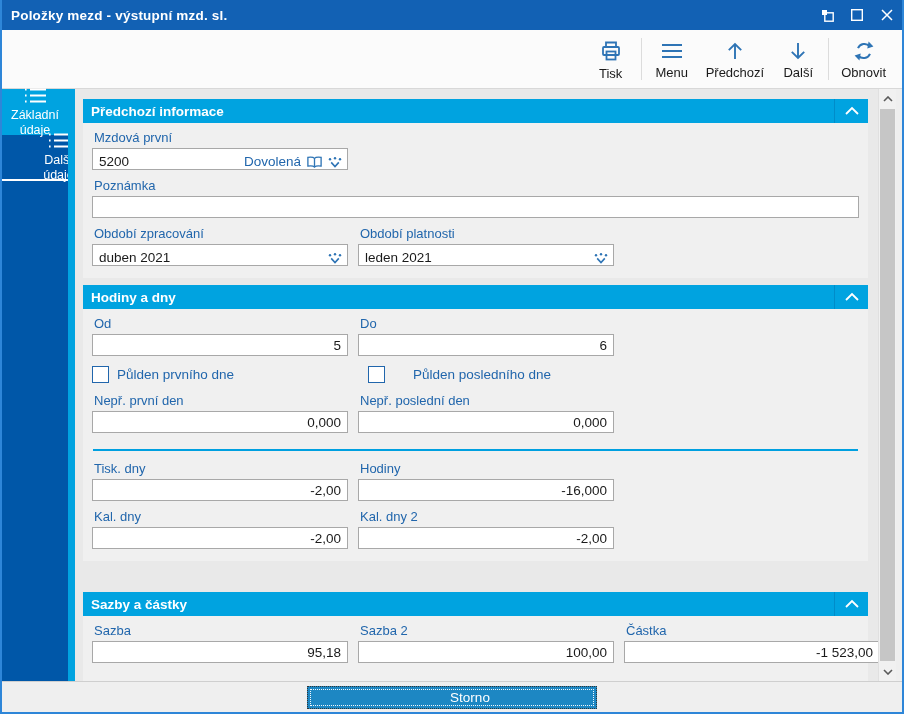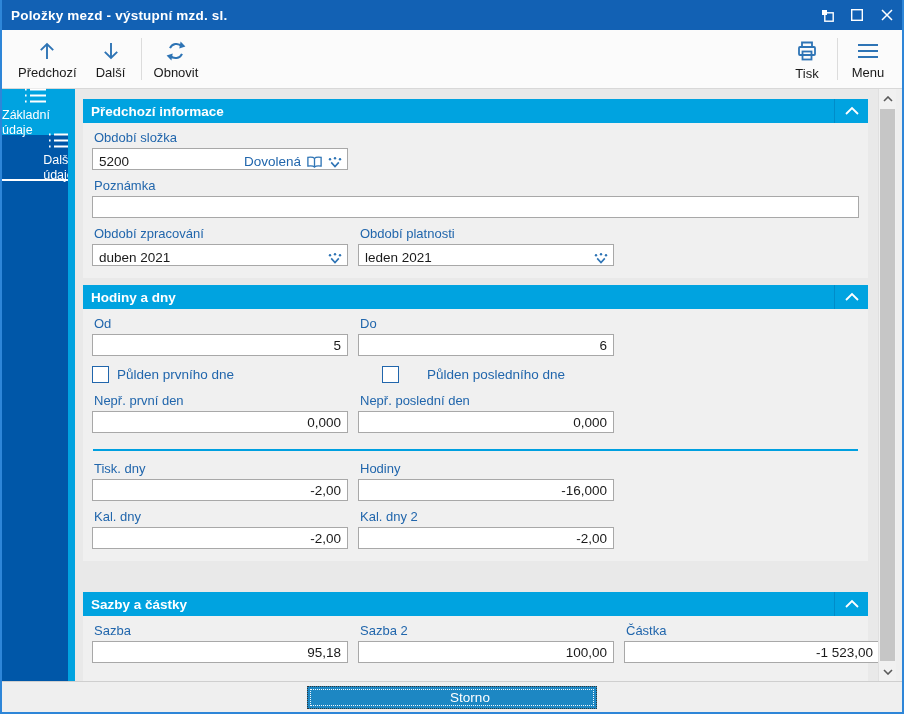--- a/index.html
+++ b/index.html
@@ -37,21 +37,21 @@
   .tb-btn{min-width:52px;padding:4px 8px 3px;display:flex;flex-direction:column;align-items:center;justify-content:center;gap:3px;}
   .tb-btn .tb-label{font-size:13px;color:#1a1a1a;white-space:nowrap;}
   .tb-sep{width:1px;height:42px;background:#dcdcdc;margin:0 4px;}
 
   
   .body{flex:1 1 auto;display:flex;min-height:0;background:#ebebeb;}
 
   
   .sidebar{width:66px;background:var(--sidebar);display:flex;flex-direction:column;flex:0 0 auto;}
   .side-tab{height:46px;display:flex;flex-direction:column;align-items:center;justify-content:center;gap:4px;color:#fff;
-    font-size:12.5px;text-align:left;line-height:1.15;cursor:default;}
+    font-size:12.5px;text-align:center;line-height:1.15;cursor:default;}
   .side-tab.active{background:var(--accent);}
   .side-tab.inactive{border-bottom:2px solid #ffffff;padding-left:47px;}
   .accent-strip{width:7px;background:var(--accent);flex:0 0 auto;}
 
   
   .main{flex:1 1 auto;min-width:0;background:#e9e9e9;padding:10px 10px 0 8px;overflow:hidden;display:flex;flex-direction:column;}
   .panel{background:#f0f0f0;}
   .panel-header{height:24px;background:var(--accent);display:flex;align-items:center;}
   .panel-title{color:#fff;font-weight:bold;font-size:13.5px;padding-left:8px;}
   .panel-collapse{margin-left:auto;width:34px;height:100%;display:flex;align-items:center;justify-content:center;border-left:1px solid rgba(0,70,130,.25);}
@@ -119,20 +119,42 @@
         <span>
           <svg width="14" height="14" viewBox="0 0 14 14">
             <path d="M2 2 L12 12 M12 2 L2 12" stroke="#fff" stroke-width="1.5" fill="none"></path>
           </svg>
         </span>
       </div>
     </div>
   </div>
 
   <div class="toolbar">
+    <div class="tb-group tb-right">
+      <div class="tb-btn">
+        <span>
+          <svg width="24" height="24" viewBox="0 0 24 24" fill="none" stroke="var(--icon)" stroke-width="1.8">
+            <path d="M7 8 V3.5 H17 V8"></path>
+            <rect x="4" y="8" width="16" height="8" rx="1"></rect>
+            <rect x="7.5" y="12.5" width="9" height="8"></rect>
+          </svg>
+        </span>
+        <span class="tb-label">Tisk</span>
+      </div>
+      <div class="tb-sep"></div>
+      <div class="tb-btn">
+        <span>
+          <svg width="26" height="22" viewBox="0 0 26 22" fill="none" stroke="var(--icon)" stroke-width="2">
+            <path d="M3 5 H23 M3 11 H23 M3 17 H23"></path>
+          </svg>
+        </span>
+        <span class="tb-label">Menu</span>
+      </div>
+    </div>
+
     <div class="tb-group">
       <div class="tb-btn">
         <span>
           <svg width="22" height="22" viewBox="0 0 22 22" fill="none" stroke="var(--icon)" stroke-width="1.9">
             <path d="M11 19 V4.5"></path>
               <path d="M4.8 10.2 L11 4 L17.2 10.2"></path>
           </svg>
         </span>
         <span class="tb-label">Předchozí</span>
       </div>
@@ -149,42 +171,20 @@
       <div class="tb-btn">
         <span>
           <svg width="22" height="22" viewBox="0 0 22 22">
             <path d="M5 8.2 A 7 7 0 0 1 16.6 6.2" fill="none" stroke="var(--icon)" stroke-width="2"></path>
             <polygon points="15.6,1.6 20.4,6.4 14.3,8.4" fill="var(--icon)"></polygon>
             <path d="M17 13.8 A 7 7 0 0 1 5.4 15.8" fill="none" stroke="var(--icon)" stroke-width="2"></path>
             <polygon points="6.4,20.4 1.6,15.6 7.7,13.6" fill="var(--icon)"></polygon>
           </svg>
         </span>
         <span class="tb-label">Obnovit</span>
-      </div>
-    </div>
-
-    <div class="tb-group tb-right">
-      <div class="tb-btn">
-        <span>
-          <svg width="24" height="24" viewBox="0 0 24 24" fill="none" stroke="var(--icon)" stroke-width="1.8">
-            <path d="M7 8 V3.5 H17 V8"></path>
-            <rect x="4" y="8" width="16" height="8" rx="1"></rect>
-            <rect x="7.5" y="12.5" width="9" height="8"></rect>
-          </svg>
-        </span>
-        <span class="tb-label">Tisk</span>
-      </div>
-      <div class="tb-sep"></div>
-      <div class="tb-btn">
-        <span>
-          <svg width="26" height="22" viewBox="0 0 26 22" fill="none" stroke="var(--icon)" stroke-width="2">
-            <path d="M3 5 H23 M3 11 H23 M3 17 H23"></path>
-          </svg>
-        </span>
-        <span class="tb-label">Menu</span>
       </div>
     </div>
   </div>
 
   <div class="body">
 
     <div class="sidebar">
       <div class="side-tab active">
         <span>
           <svg width="26" height="17" viewBox="0 0 26 17" stroke="#fff" stroke-width="2" fill="none">
@@ -215,21 +215,21 @@
             <span>
               <svg width="16" height="10" viewBox="0 0 16 10" fill="none" stroke="#fff" stroke-width="1.8">
                 <path d="M2 8 L8 2 L14 8"></path>
               </svg>
             </span>
           </span>
         </div>
         <div class="panel-body">
           <div class="row">
             <div class="col">
-              <span class="f-label">Období složka</span>
+              <span class="f-label">Mzdová první</span>
               <div class="field-box">
                 <span class="box-text">5200</span>
                 <span class="box-name">Dovolená</span>
                 <span>
                   <svg width="17" height="14" viewBox="0 0 18 14" fill="none" stroke="var(--icon)" stroke-width="1.4">
                     <path d="M9 3.2 C7.8 1.8 5.6 1.6 2 2.1 V11.3 C5.6 10.8 7.8 11 9 12.4 C10.2 11 12.4 10.8 16 11.3 V2.1 C12.4 1.6 10.2 1.8 9 3.2 Z"></path>
                     <path d="M9 3.2 V12.2"></path>
                   </svg>
                 </span>
                 <span>
@@ -304,21 +304,21 @@
             <div class="col">
               <span class="f-label">Do</span>
               <input class="field num" type="text" value="6" style="">
             </div>
           </div>
           <div class="check-row">
             <div class="check-col">
               <input type="checkbox" style="">
               <span class="check-label">Půlden prvního dne</span>
             </div>
-            <div class="check-col" style="margin-left:24px;gap:28px;">
+            <div class="check-col" style="margin-left:10px;gap:28px;">
               <input type="checkbox" style="">
               <span class="check-label">Půlden posledního dne</span>
             </div>
           </div>
           <div class="row">
             <div class="col">
               <span class="f-label">Nepř. první den</span>
               <input class="field num" type="text" value="0,000" style="">
             </div>
             <div class="col">

